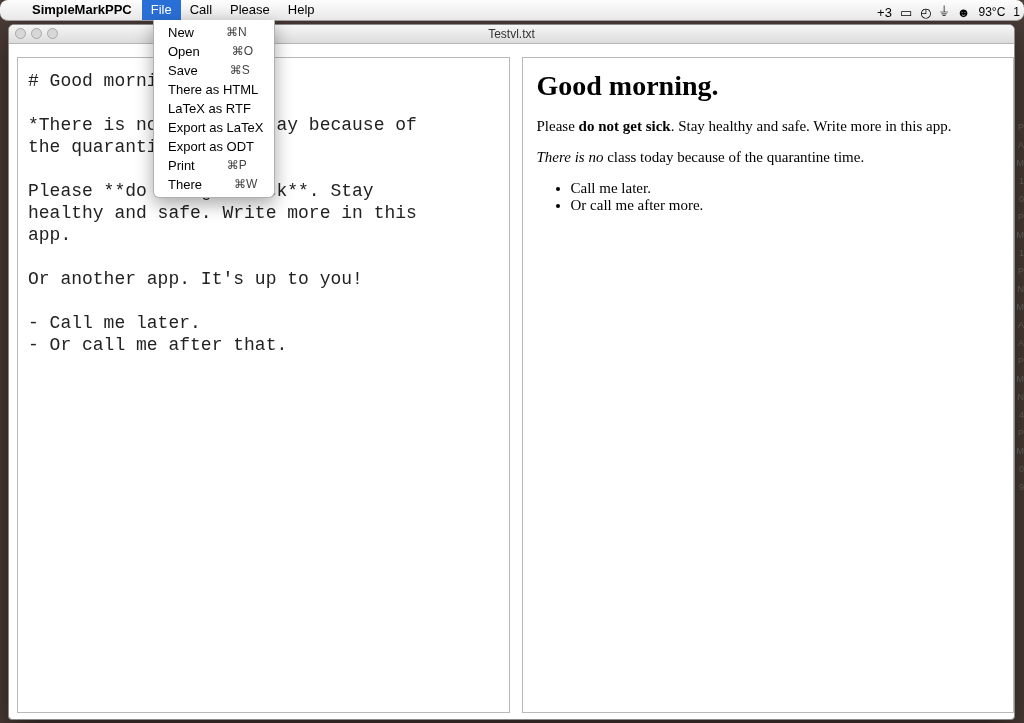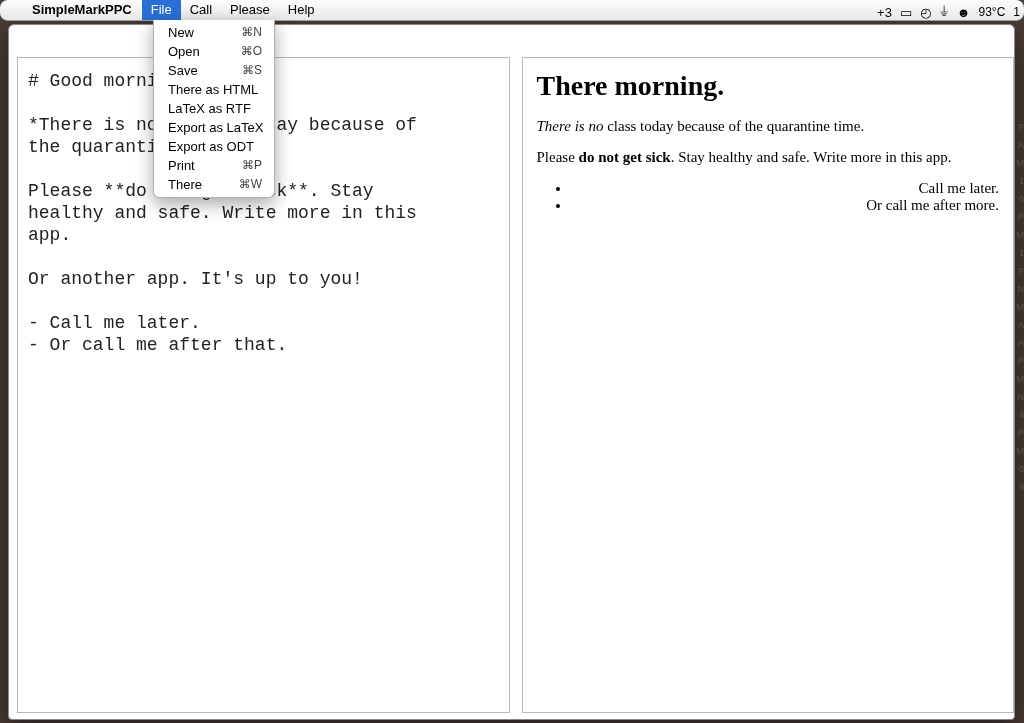--- a/index.html
+++ b/index.html
@@ -68,21 +68,21 @@
     border: 1px solid #b0b0b0;
     border-top: none;
     box-shadow: 0 6px 18px rgba(0,0,0,0.35);
     border-radius: 0 0 6px 6px;
     padding: 3px 0;
     z-index: 200;
     font-size: 13px;
   }
   .dropdown .dd-item {
     display: flex;
-    justify-content: space-between;
+    justify-content: flex-start;
     padding: 1px 12px 1px 14px;
     line-height: 17px;
     white-space: nowrap;
     gap: 32px;
   }
   .dropdown .dd-item .sc {
     font-size: 12px;
     color: #444;
     font-family: "Lucida Grande", sans-serif;
   }
@@ -167,21 +167,21 @@
   }
   .preview p {
     margin: 0 0 14px 0;
     font-size: 15px;
   }
   .preview ul {
     margin: 0 0 14px 18px;
     padding: 0 0 0 16px;
     font-size: 15px;
   }
-  .preview li { margin: 0; text-align: right; }
+  .preview li { margin: 0; }
 
   
   .edge-strip {
     position: absolute;
     top: 118px;
     right: 0;
     width: 8px;
     font-size: 9px;
     font-family: sans-serif;
     color: #555;
@@ -246,20 +246,28 @@
     <span>Print</span>
     <span class="sc">⌘P</span>
   </div>
   <div class="dd-item">
     <span>There</span>
     <span class="sc">⌘W</span>
   </div>
 </div>
 
 <div class="window">
+  <div class="titlebar">
+    <div class="traffic">
+      <span></span>
+      <span></span>
+      <span></span>
+    </div>
+    <span>Testvl.txt</span>
+  </div>
 
   <div class="body">
 
     <div class="pane left">
       <div class="editor"># Good morning.
 
 *There is no* class today because of
 the quarantine time.
 
 Please **do not get sick**. Stay
@@ -267,26 +275,26 @@
 app.
 
 Or another app. It's up to you!
 
 - Call me later.
 - Or call me after that.</div>
     </div>
 
     <div class="pane right">
       <div class="preview">
-        <h1>There morning.</h1>
+        <h1>Good morning.</h1>
+        <p>
+          <span>Please </span><strong>do not get sick</strong><span>. Stay healthy and safe. Write more in this app.</span>
+        </p>
         <p>
           <em>There is no</em><span> class today because of the quarantine time.</span>
-        </p>
-        <p>
-          <span>Please </span><strong>do not get sick</strong><span>. Stay healthy and safe. Write more in this app.</span>
         </p>
         <ul>
           <li>Call me later.</li>
           <li>Or call me after more.</li>
         </ul>
       </div>
     </div>
   </div>
 </div>
 

